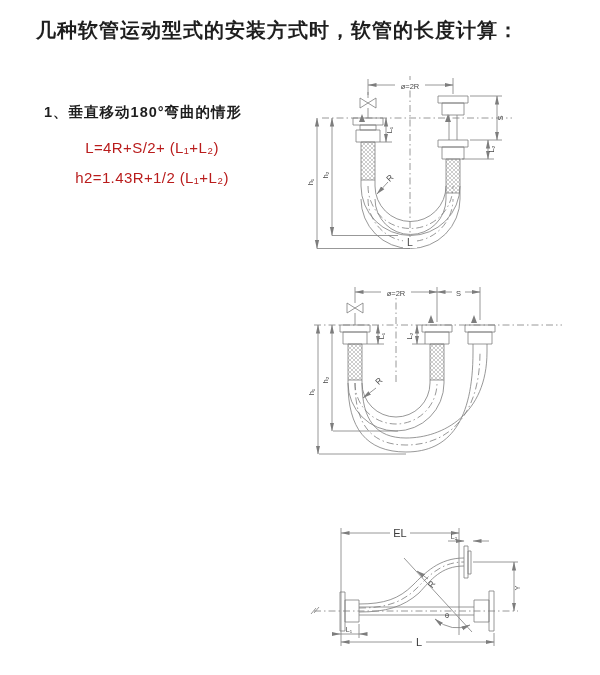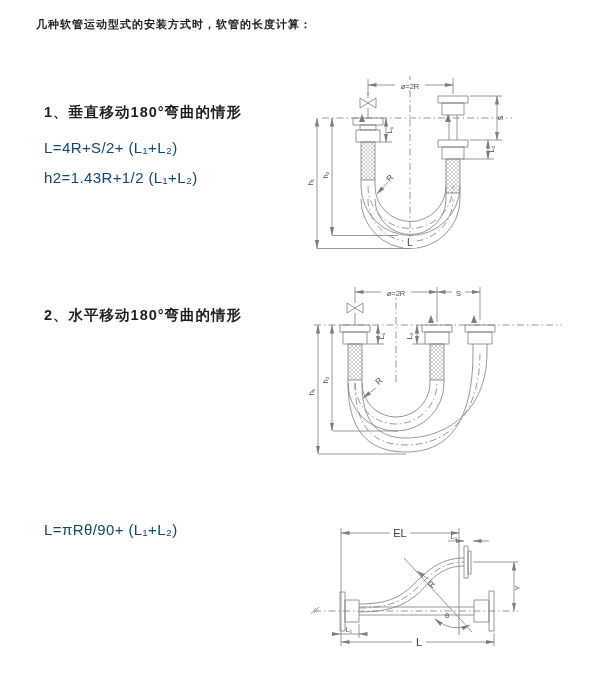--- a/index.html
+++ b/index.html
@@ -2,50 +2,48 @@
 <html><head>
 <meta charset="utf-8">
 <style>
   html,body{margin:0;padding:0;}
   body{
     width:600px;height:675px;background:#ffffff;position:relative;
     font-family:"Liberation Sans","DejaVu Sans",sans-serif;color:#232323;
     overflow:hidden;
   }
   .title{
-    position:absolute;left:36px;top:17px;font-size:11px;font-weight:bold;
+    position:absolute;left:36px;top:17px;font-size:20px;font-weight:bold;
     letter-spacing:1px;color:#1e1e1e;
   }
-  .section{position:absolute;left:44px;}
+  .section{position:absolute;left:44px;text-align:center;}
   .heading{font-size:14.5px;font-weight:bold;letter-spacing:1px;color:#1e1e1e;margin-bottom:11px;}
-  .formula{font-size:15px;line-height:30px;letter-spacing:0.4px;color:#0c4a6e;white-space:nowrap;}
+  .formula{font-size:15px;margin-left:18px;line-height:30px;letter-spacing:0.4px;color:#b91c1c;white-space:nowrap;}
   .diagram{position:absolute;}
   svg{display:block;}
   svg line,svg path,svg rect{vector-effect:non-scaling-stroke;}
   .cl{stroke-dasharray:7 3 1.5 3;}
   .dimtext{fill:#4a4a4a;font-size:7.5px;font-family:"Liberation Sans",sans-serif;}
   .bigtext{fill:#3a3a3a;font-size:11px;font-family:"Liberation Sans",sans-serif;}
 </style>
 </head>
 <body>
 
 <div class="title">几种软管运动型式的安装方式时，软管的长度计算：</div>
 
 <div class="section" style="top:103px">
   <div class="heading">1、垂直移动180°弯曲的情形</div>
   <div class="formula">L=4R+S/2+ (L₁+L₂)</div>
   <div class="formula">h2=1.43R+1/2 (L₁+L₂)</div>
 </div>
 
 <div class="section" style="top:306px">
-  <div class="heading">2、水平移动180°弯曲的情形</div>
 </div>
 
 <div class="section" style="top:515px">
-  <div class="formula">L=πRθ/90+ (L₁+L₂)</div>
 </div>
 
 <div class="diagram" style="left:298px;top:70px">
 <svg width="235" height="195" viewBox="0 0 235 195">
   <defs>
     <pattern id="h1p" width="4" height="4" patternUnits="userSpaceOnUse">
       <path d="M0,4 L4,0 M0,0 L4,4" stroke="#9a9a9a" stroke-width="0.5"></path>
     </pattern>
     <marker id="m1" markerWidth="9" markerHeight="7" refX="8.5" refY="3.5" orient="auto-start-reverse" markerUnits="userSpaceOnUse">
       <path d="M0,1.4 L9,3.5 L0,5.6 Z" fill="#7d7d7d"></path>

